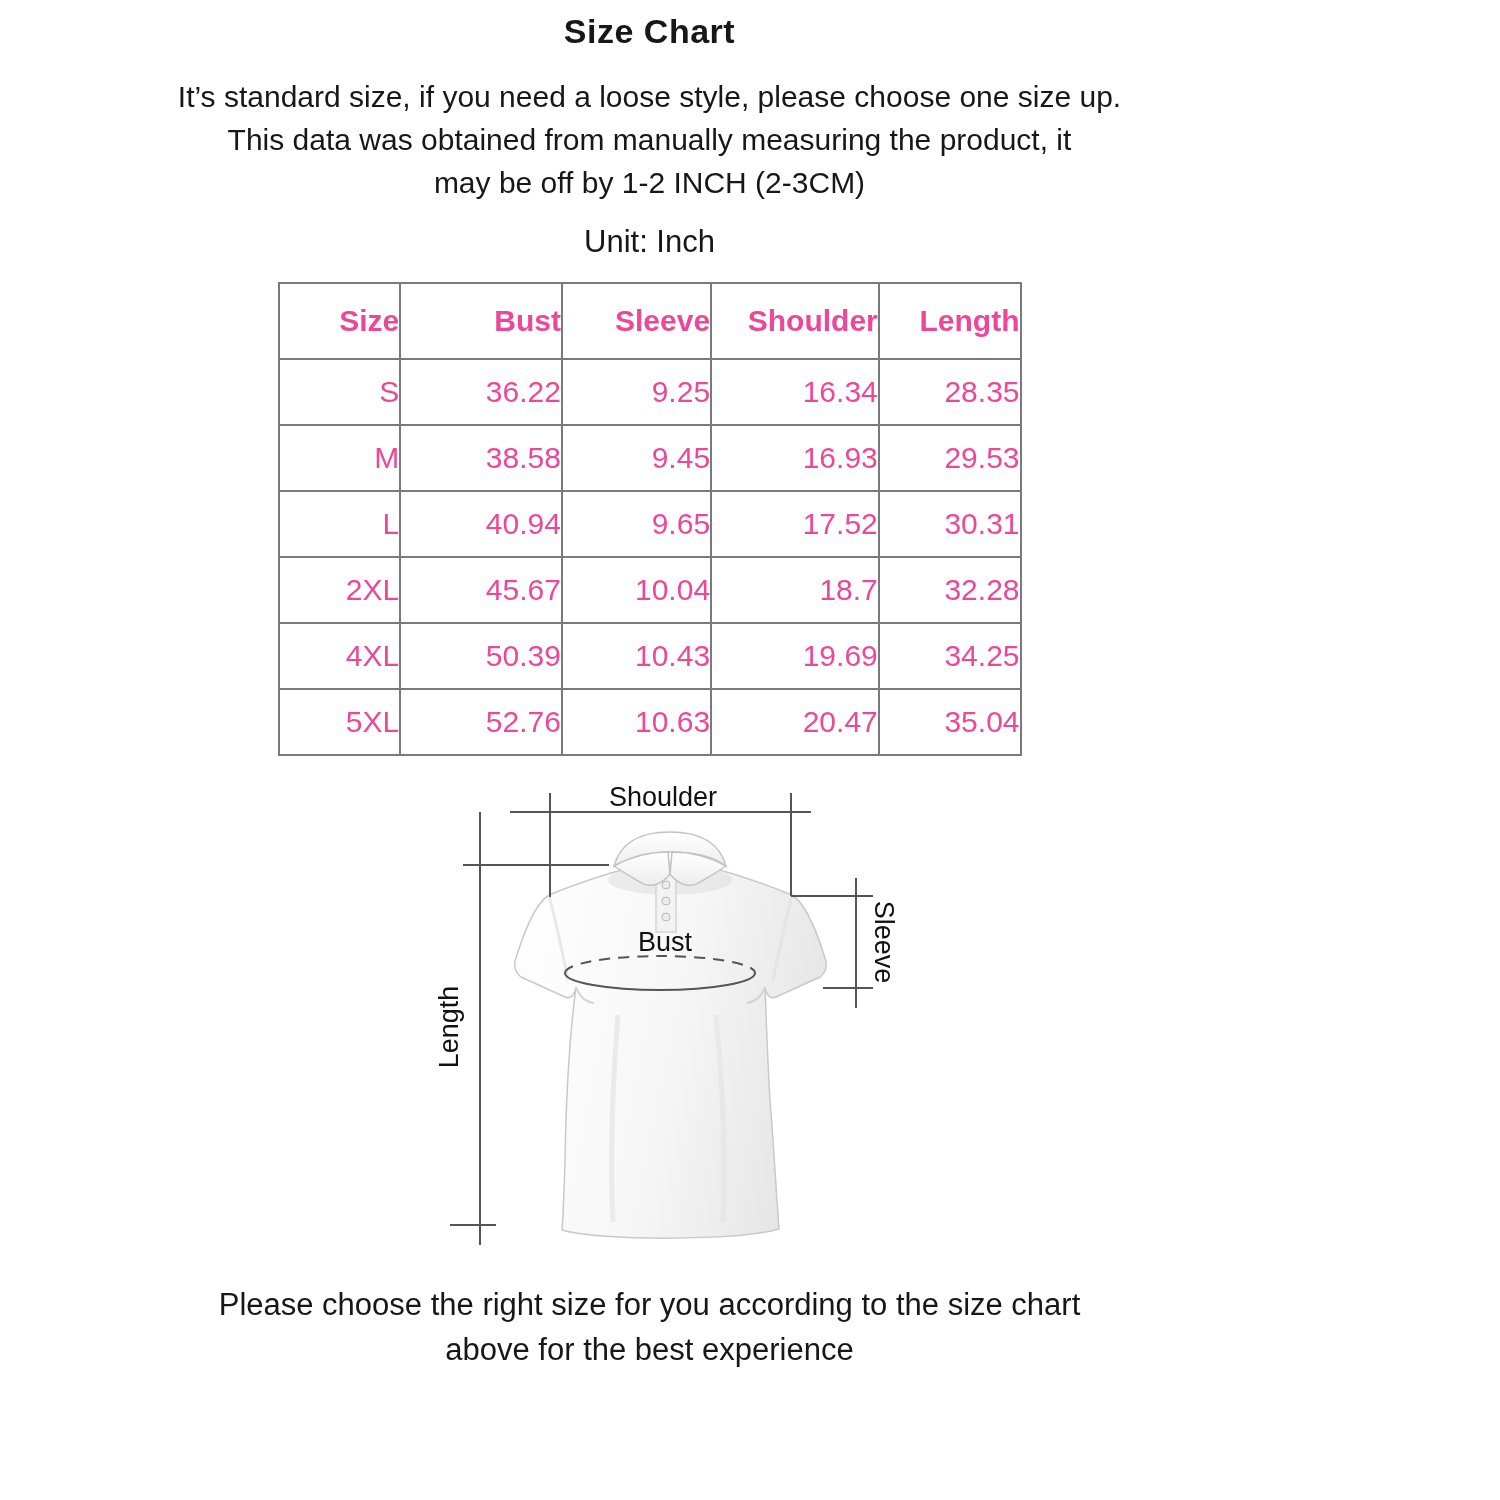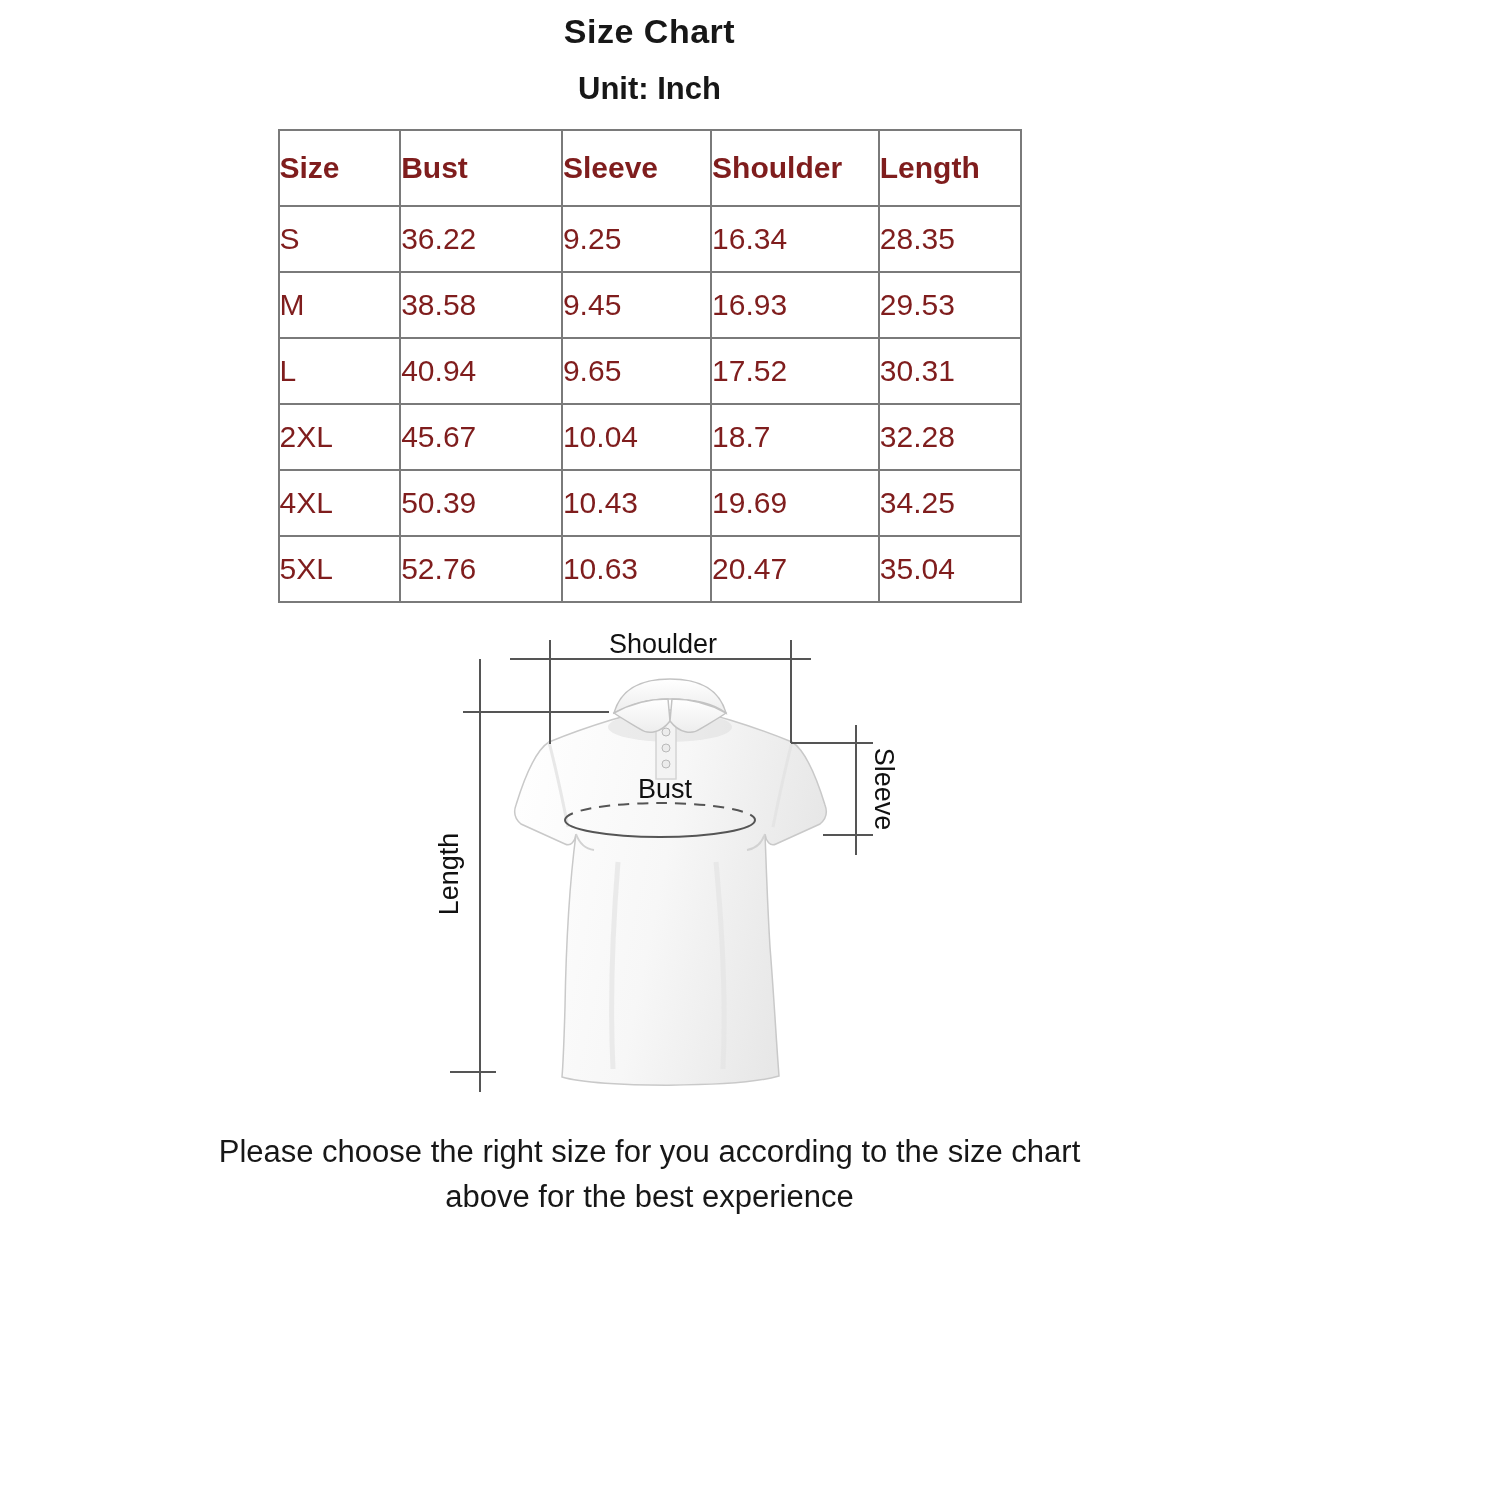--- a/index.html
+++ b/index.html
@@ -24,39 +24,39 @@
     margin-top: 24px;
     text-align: center;
     font-size: 30px;
     line-height: 43px;
     font-weight: 400;
   }
   .unit {
     margin-top: 20px;
     text-align: center;
     font-size: 31px;
-    font-weight: 700;
+    font-weight: 400;
   }
 
   table.size-table {
     border-collapse: collapse;
     width: 744px;
     margin: 22px auto 0 auto;
     table-layout: fixed;
   }
   .size-table col.c-size     { width: 16.4%; }
   .size-table col.c-bust     { width: 21.8%; }
   .size-table col.c-sleeve   { width: 20.1%; }
   .size-table col.c-shoulder { width: 22.6%; }
   .size-table col.c-length   { width: 19.1%; }
   .size-table th, .size-table td {
     border: 2px solid #7a7a7a;
-    text-align: left;
+    text-align: right;
     vertical-align: middle;
-    color: #7f1d1d;
+    color: #ec4899;
     background: #ffffff;
   }
   .size-table th { height: 76px; font-size: 30px; font-weight: 700; }
   .size-table td { height: 66px; font-size: 30px; font-weight: 400; }
 
   .diagram-wrap {
     margin-top: 14px;
     display: flex;
     justify-content: center;
   }
@@ -77,20 +77,25 @@
     font-weight: 400;
   }
 </style>
 </head>
 <body>
 
 <div class="page">
 
   <div class="title">Size Chart</div>
 
+  <div class="description">
+    <div>It’s standard size, if you need a loose style, please choose one size up.</div>
+    <div>This data was obtained from manually measuring the product, it</div>
+    <div>may be off by 1-2 INCH (2-3CM)</div>
+  </div>
 
   <div class="unit">Unit: Inch</div>
 
   <table class="size-table">
     <colgroup>
       <col class="c-size">
         <col class="c-bust">
         <col class="c-sleeve">
         <col class="c-shoulder">
         <col class="c-length">

